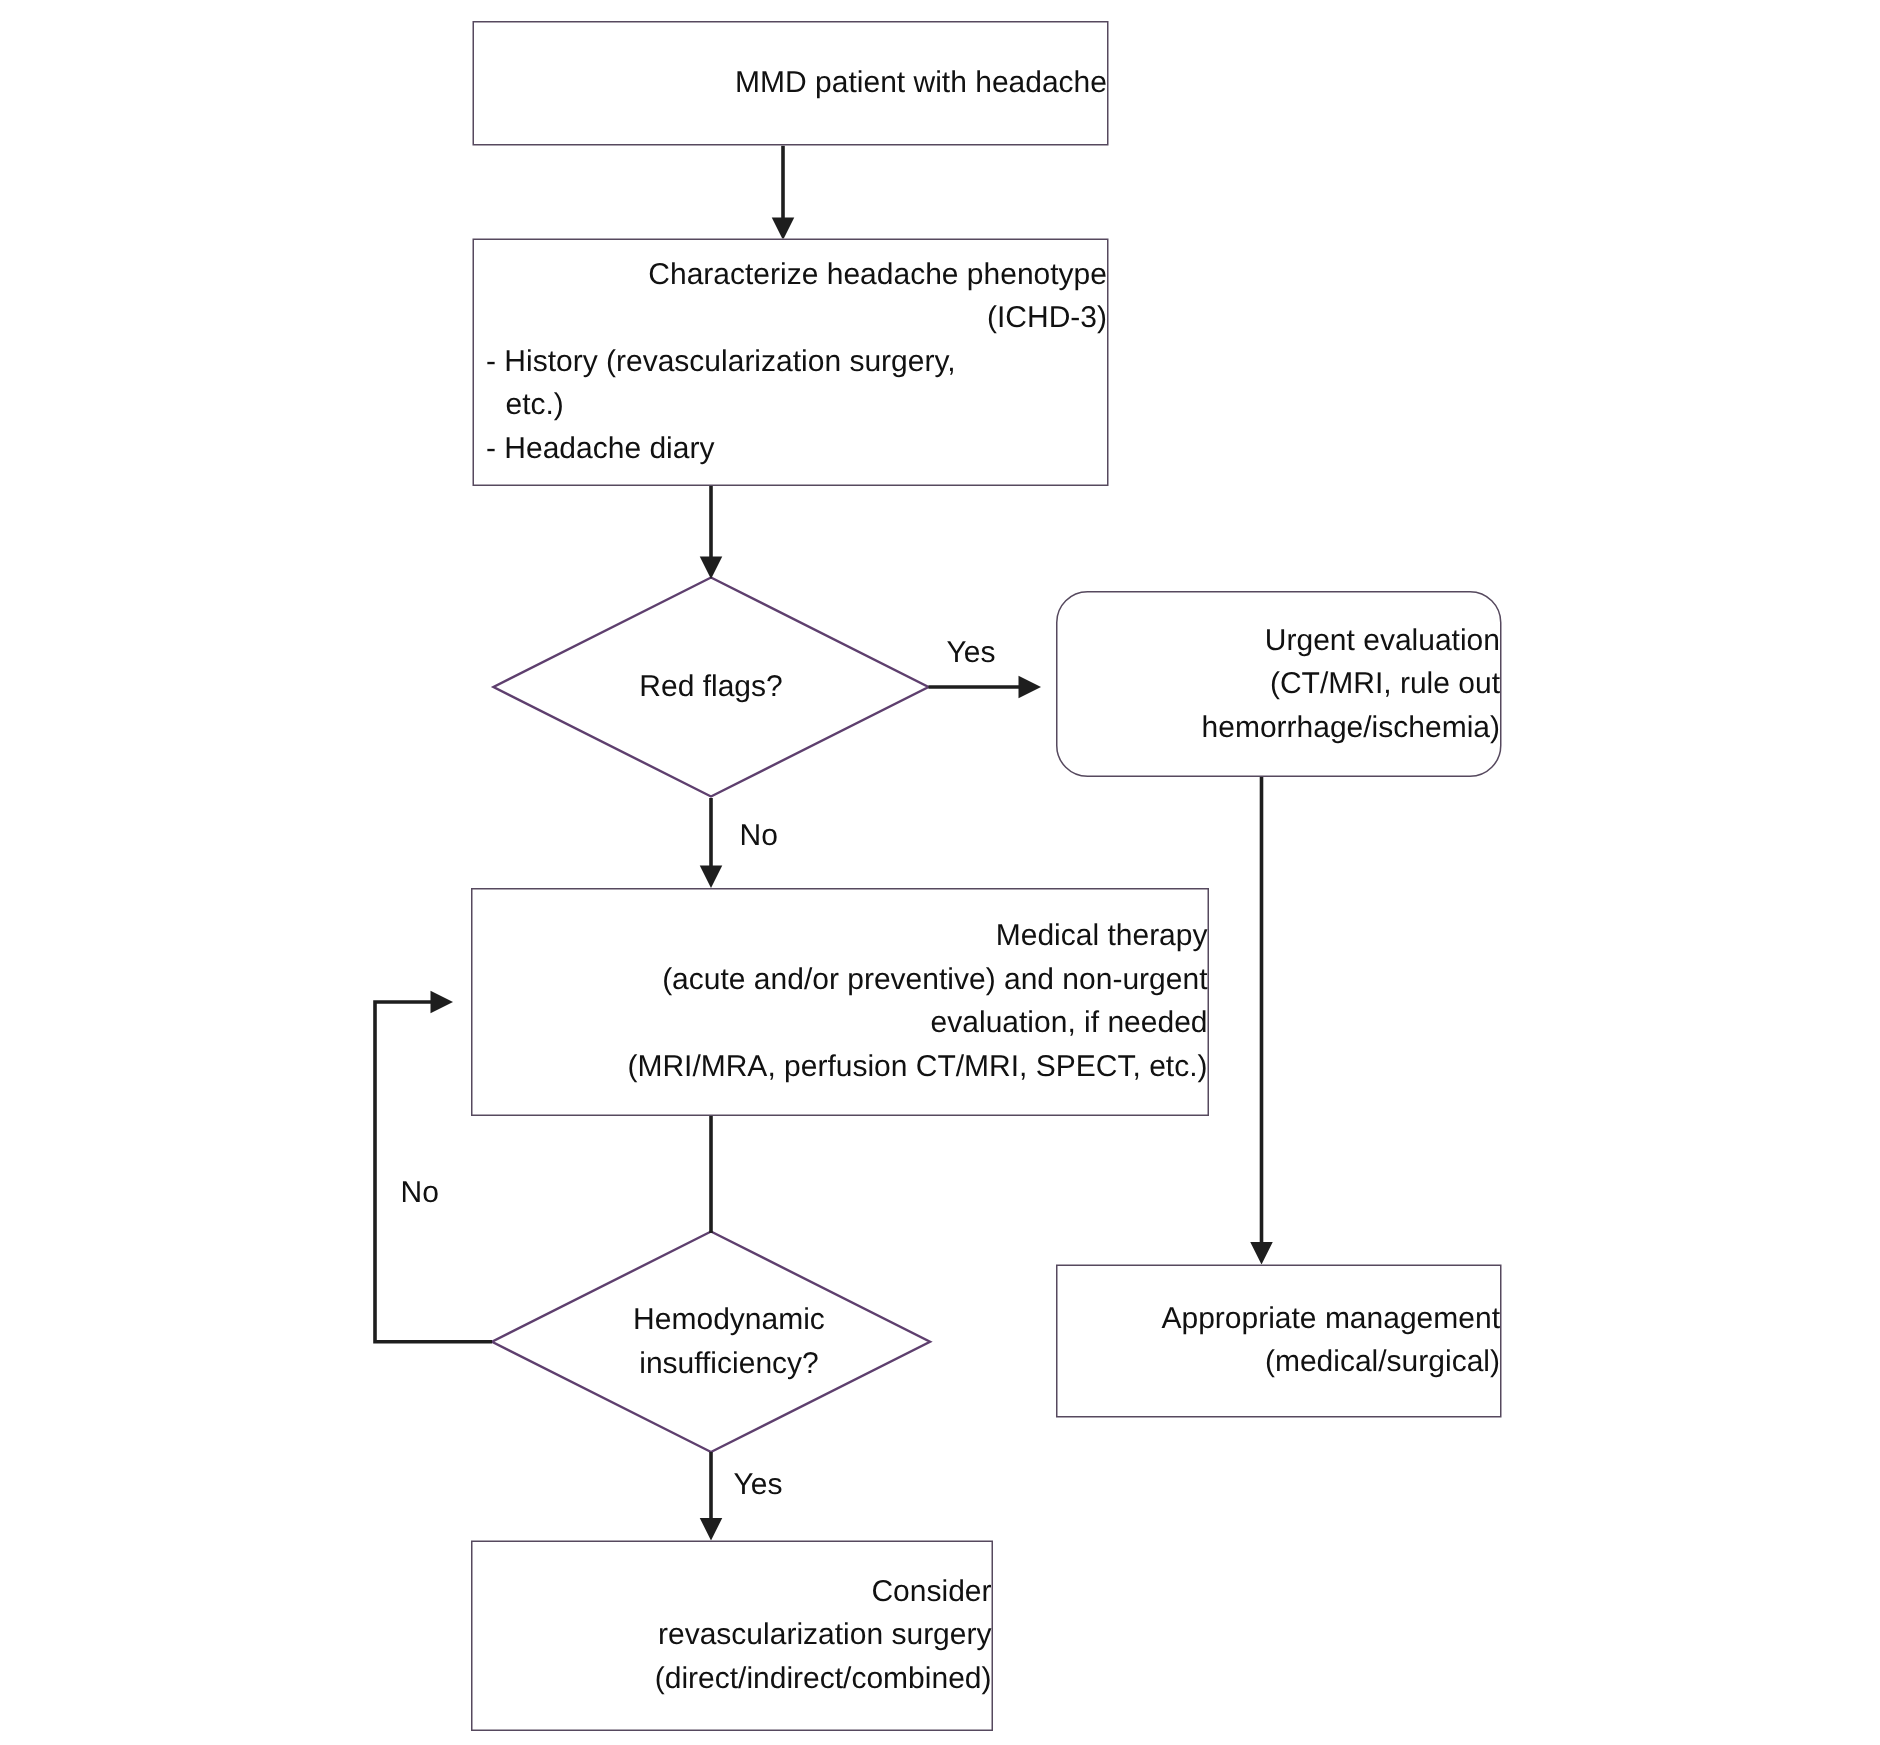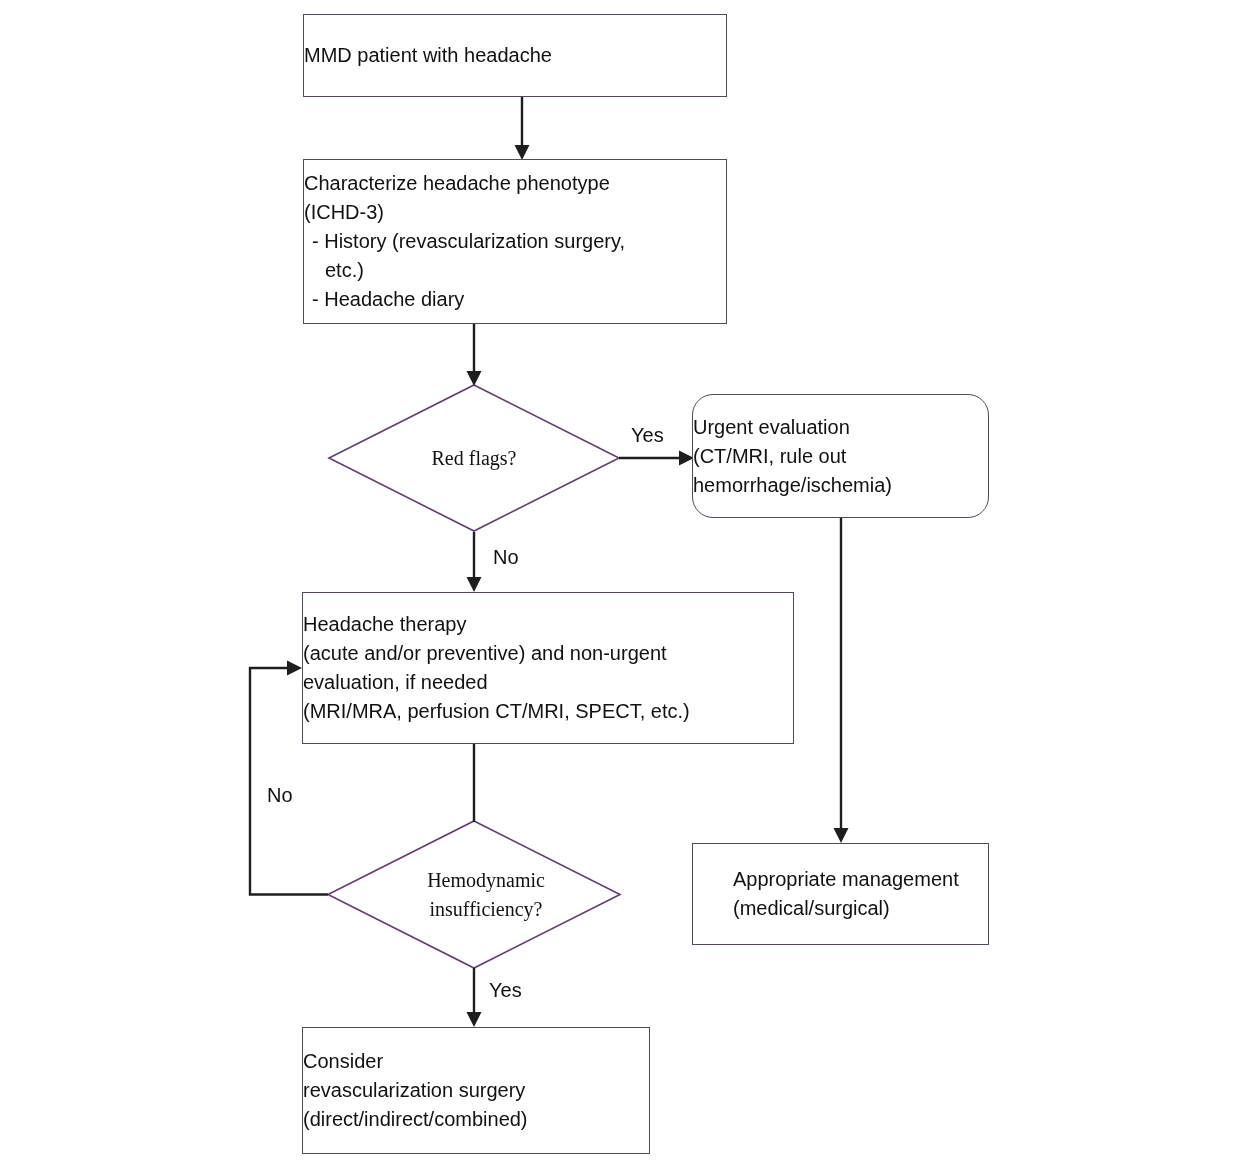--- a/index.html
+++ b/index.html
@@ -44,42 +44,42 @@
     stroke:var(--diamond-border);
     stroke-width:1.6;
   }
   .node-box{
     position:absolute;
     background:var(--background);
     border:1.5px solid var(--box-border);
     display:flex;
     flex-direction:column;
     justify-content:center;
-    align-items:flex-start;
+    align-items:flex-end;
     font-size:20px;
     line-height:29px;
     text-align:center;
+    margin-left:12px;
   }
   .node-box .line{white-space:nowrap;}
   .node-box .align-left{
     align-self:stretch;
     text-align:left;
     padding-left:8px;
   }
   .node-box .indent{padding-left:21px;}
   .diamond-label{
     position:absolute;
     display:flex;
     flex-direction:column;
     justify-content:center;
     align-items:center;
     font-size:20px;
     line-height:29px;
     text-align:center;
-    font-family:Liberation Serif, serif;
   }
   .edge-label{
     position:absolute;
     font-size:20px;
     line-height:24px;
     white-space:nowrap;
   }
 </style>
 </head>
 <body>
@@ -127,21 +127,21 @@
     <div class="line align-left">- Headache diary</div>
   </div>
 
   <div class="node-box" style="left:692px;top:394px;width:297px;height:124px;border-radius:21px;">
     <div class="line">Urgent evaluation</div>
     <div class="line">(CT/MRI, rule out</div>
     <div class="line">hemorrhage/ischemia)</div>
   </div>
 
   <div class="node-box" style="left:302px;top:592px;width:492px;height:152px;">
-    <div class="line">Headache therapy</div>
+    <div class="line">Medical therapy</div>
     <div class="line">(acute and/or preventive) and non-urgent</div>
     <div class="line">evaluation, if needed</div>
     <div class="line">(MRI/MRA, perfusion CT/MRI, SPECT, etc.)</div>
   </div>
 
   <div class="node-box" style="left:692px;top:843px;width:297px;height:102px;padding-left:40px;">
     <div class="line">Appropriate management</div>
     <div class="line">(medical/surgical)</div>
   </div>
 

